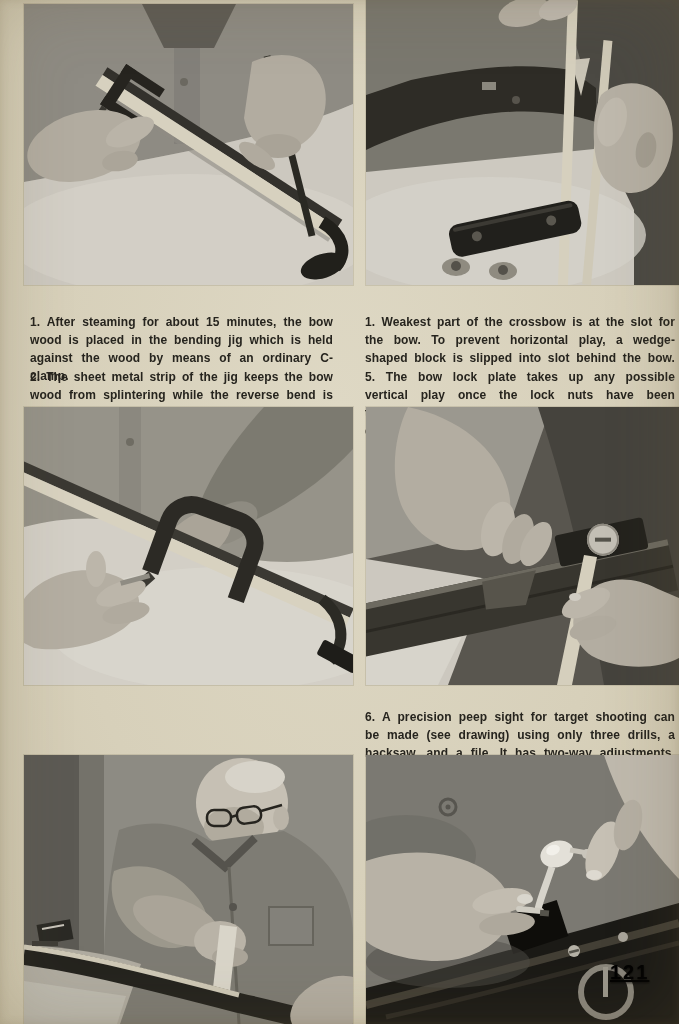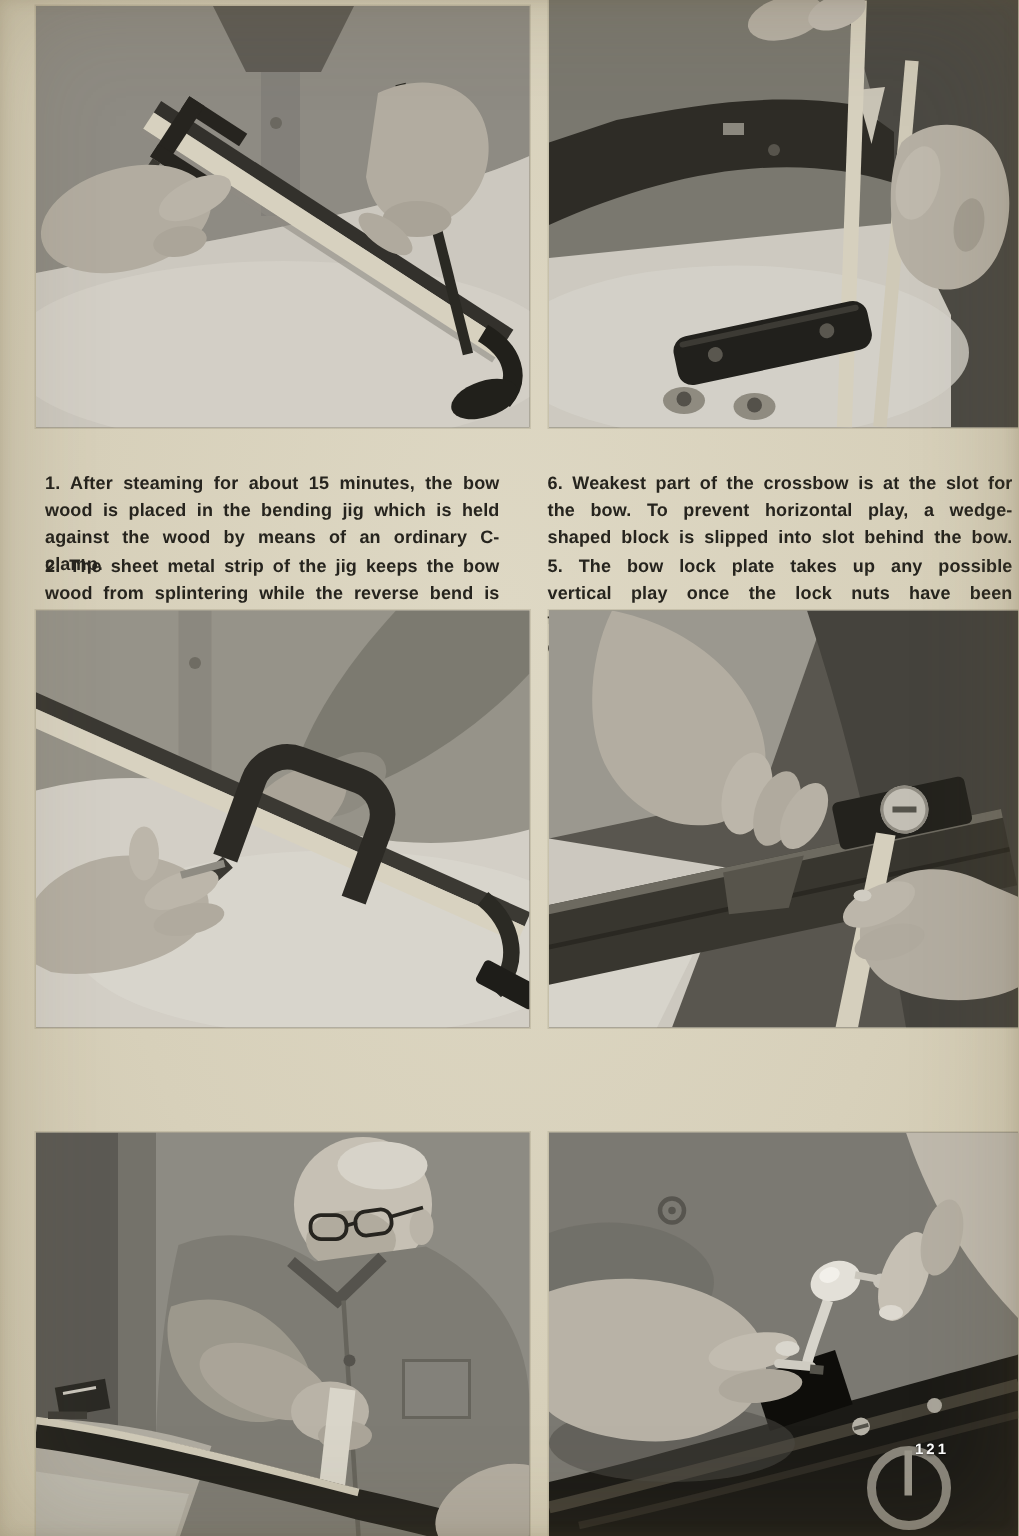--- a/index.html
+++ b/index.html
@@ -18,23 +18,24 @@
     box-shadow:0 0 0 1px rgba(90,80,55,.15);
   }
   figure.photo svg{display:block;width:100%;height:100%;}
   .caption{
     position:absolute;
     font-weight:bold;font-size:12px;line-height:18px;color:#26241e;
     text-align:justify;text-align-last:justify;-moz-text-align-last:justify;
     letter-spacing:.1px;word-spacing:1.5px;
   }
   .pagenum{
-    position:absolute;color:#ffffff;font-weight:bold;font-size:10px;
+    position:absolute;color:#000000;font-weight:bold;font-size:20px;
     letter-spacing:2px;text-shadow:0 1px 2px rgba(0,0,0,.7);
     font-family:"Liberation Sans", sans-serif;
+    text-decoration:underline;
   }
 </style>
 </head>
 <body>
 
 <div class="page">
 
   <figure class="photo" style="left:24px;top:4px;width:329px;height:281px;" aria-label="Hands holding steamed bow wood in a bending jig secured with a C-clamp on a white table">
     <svg viewBox="0 0 329 281" preserveAspectRatio="none">
       <rect width="329" height="281" fill="#a09d94"></rect>
@@ -109,21 +110,21 @@
 
       <ellipse cx="90" cy="267" rx="14" ry="9" fill="#8f8b80"></ellipse>
       <circle cx="90" cy="266" r="5" fill="#54514a"></circle>
       <ellipse cx="137" cy="271" rx="14" ry="9" fill="#8f8b80"></ellipse>
       <circle cx="137" cy="270" r="5" fill="#54514a"></circle>
     </svg>
   </figure>
 
   <p class="caption" style="left:30px;top:301px;width:303px;">1. After steaming for about 15 minutes, the bow wood is placed in the bending jig which is held against the wood by means of an ordinary C-clamp.</p>
   <p class="caption" style="left:30px;top:356px;width:303px;">2. The sheet metal strip of the jig keeps the bow wood from splintering while the reverse bend is made in the tips. Remove clamp when wood cools.</p>
-  <p class="caption" style="left:365px;top:301px;width:310px;">6. Weakest part of the crossbow is at the slot for the bow. To prevent horizontal play, a wedge-shaped block is slipped into slot behind the bow.</p>
+  <p class="caption" style="left:365px;top:301px;width:310px;">1. Weakest part of the crossbow is at the slot for the bow. To prevent horizontal play, a wedge-shaped block is slipped into slot behind the bow.</p>
   <p class="caption" style="left:365px;top:356px;width:310px;">5. The bow lock plate takes up any possible vertical play once the lock nuts have been tightened. Ordinary wing-type nuts can be used if desired.</p>
 
   <figure class="photo" style="left:24px;top:407px;width:329px;height:278px;" aria-label="Large C-clamp gluing Fiberglas strip to bow back while hands tighten the screw">
     <svg viewBox="0 0 329 278" preserveAspectRatio="none">
       <rect width="329" height="278" fill="#969389"></rect>
       <rect x="95" y="0" width="22" height="110" fill="#8b887f"></rect>
       <circle cx="106" cy="35" r="4" fill="#6f6c63"></circle>
 
       <path d="M240,0 H329 V42 C292,82 242,112 206,122 C186,127 170,116 176,96 C190,60 216,26 240,0 Z" fill="#7c7a70"></path>
       <ellipse cx="206" cy="116" rx="30" ry="18" fill="#8e8b81" transform="rotate(-30 206 116)"></ellipse>
@@ -182,20 +183,21 @@
       <ellipse cx="152" cy="132" rx="14" ry="26" fill="#b0aa9e" transform="rotate(20 152 132)"></ellipse>
       <ellipse cx="170" cy="137" rx="13" ry="24" fill="#b7b1a5" transform="rotate(28 170 137)"></ellipse>
 
       <path d="M292,182 C262,166 231,171 216,191 C201,211 206,236 226,249 C251,263 292,263 313,251 V191 Z" fill="#b3ada1"></path>
       <ellipse cx="220" cy="196" rx="26" ry="12" fill="#bcb6aa" transform="rotate(-25 220 196)"></ellipse>
       <ellipse cx="227" cy="221" rx="24" ry="11" fill="#b0aa9e" transform="rotate(-15 227 221)"></ellipse>
       <ellipse cx="209" cy="190" rx="6" ry="4" fill="#d0ccc2"></ellipse>
     </svg>
   </figure>
 
+  <p class="caption" style="left:365px;top:696px;width:310px;">6. A precision peep sight for target shooting can be made (see drawing) using only three drills, a hacksaw, and a file. It has two-way adjustments.</p>
 
   <figure class="photo" style="left:24px;top:755px;width:329px;height:269px;" aria-label="Man with glasses wrapping one-inch rubber strips around bow on workbench">
     <svg viewBox="0 0 329 269" preserveAspectRatio="none">
       <rect width="329" height="269" fill="#8d8b83"></rect>
       <rect x="0" y="0" width="55" height="269" fill="#5c5a54"></rect>
       <rect x="55" y="0" width="25" height="269" fill="#74726a"></rect>
 
       <ellipse cx="218" cy="48" rx="46" ry="45" fill="#c6c0b4"></ellipse>
       <ellipse cx="231" cy="22" rx="30" ry="16" fill="#d7d3c9"></ellipse>
       <ellipse cx="210" cy="72" rx="30" ry="20" fill="#b1ab9e"></ellipse>

